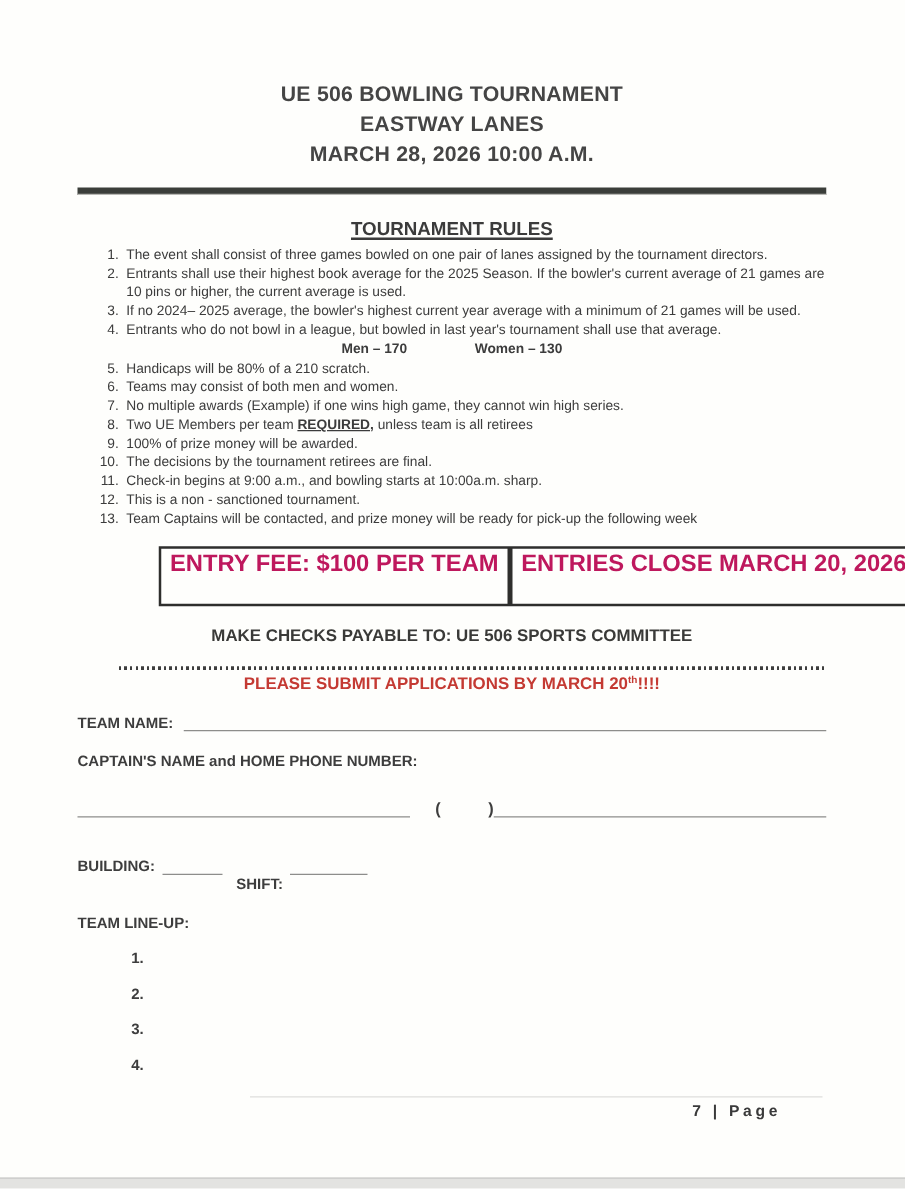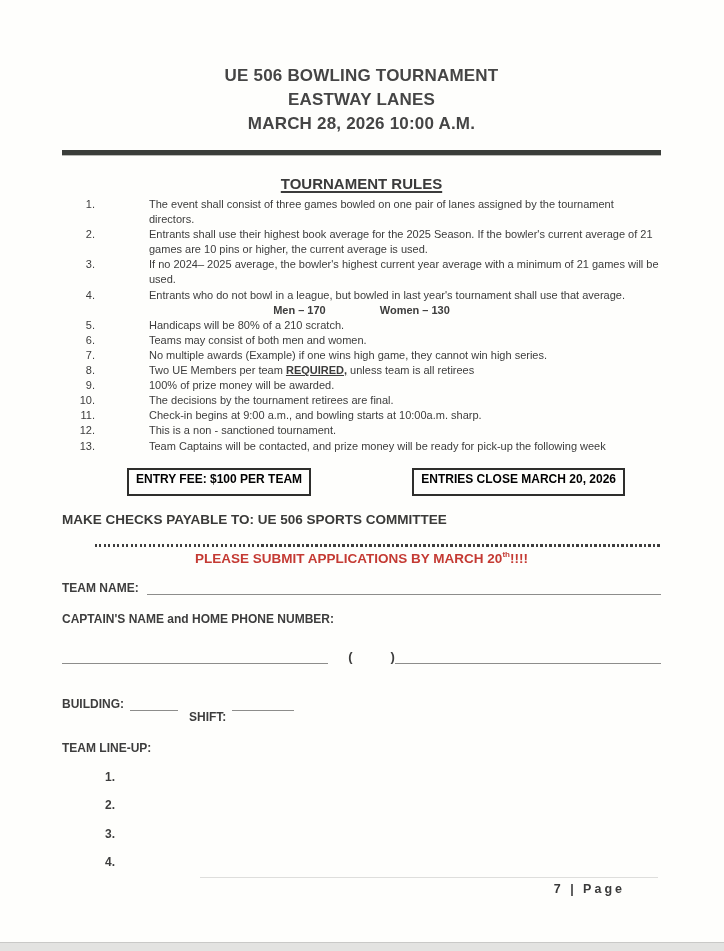--- a/index.html
+++ b/index.html
@@ -17,29 +17,29 @@
 
   
   .divider-bar { margin-top:14px; height:6px; background:#3b3e3a; border-bottom:1px solid #b9b9b5; }
 
   
   .rules-heading { margin-top:19px; text-align:center; font-size:15px; font-weight:bold;
     text-decoration:underline; text-decoration-thickness:2px; text-underline-offset:2px; color:#3b3b3b; }
   .rules-list { margin-top:5px; font-size:11px; line-height:15.1px; color:#3c3c3c; }
   .rule { display:flex; }
   .rnum { width:39px; flex:0 0 39px; text-align:right; padding-right:6px; }
-  .rtext { flex:1;margin-left:48px; }
+  .rtext { flex:1; }
   .rule-center { text-align:center; font-size:11px; line-height:15.1px; }
   .rule-center.avgs b { margin:0 27px; }
   .req { font-weight:bold; text-decoration:underline; }
 
   
   .boxes-row { display:flex; justify-content:space-between; padding-left:65px; padding-right:36px; margin-top:14px; }
-  .banner-box { border:2px solid #2e2e2c; padding:2px 7px 8px 7px; font-size:12px; font-weight:bold; color:#000000; white-space:nowrap; }
-  .make-checks { margin-top:16px; text-align:left; font-size:13.5px; font-weight:bold; color:#3a3a38; }
+  .banner-box { border:2px solid #2e2e2c; padding:2px 7px 20px 7px; font-size:19px; font-weight:bold; color:#be185d; white-space:nowrap; }
+  .make-checks { margin-top:16px; text-align:center; font-size:13.5px; font-weight:bold; color:#3a3a38; }
 
   
   .dotted-separator { margin-top:17px; margin-left:33px; height:3px;
     background-image:repeating-linear-gradient(90deg,#3e3e3e 0 2px,transparent 2px 4.5px); }
   .submit-notice { margin-top:3px; text-align:center; font-size:13.5px; font-weight:bold; }
   .submit-notice sup { font-size:8px; }
 
   
   .form-area { font-size:12px; font-weight:bold; color:#3d3d3d; }
   .fill-line { display:inline-block; border-bottom:1.5px solid #8d8d8b; height:14px; }

